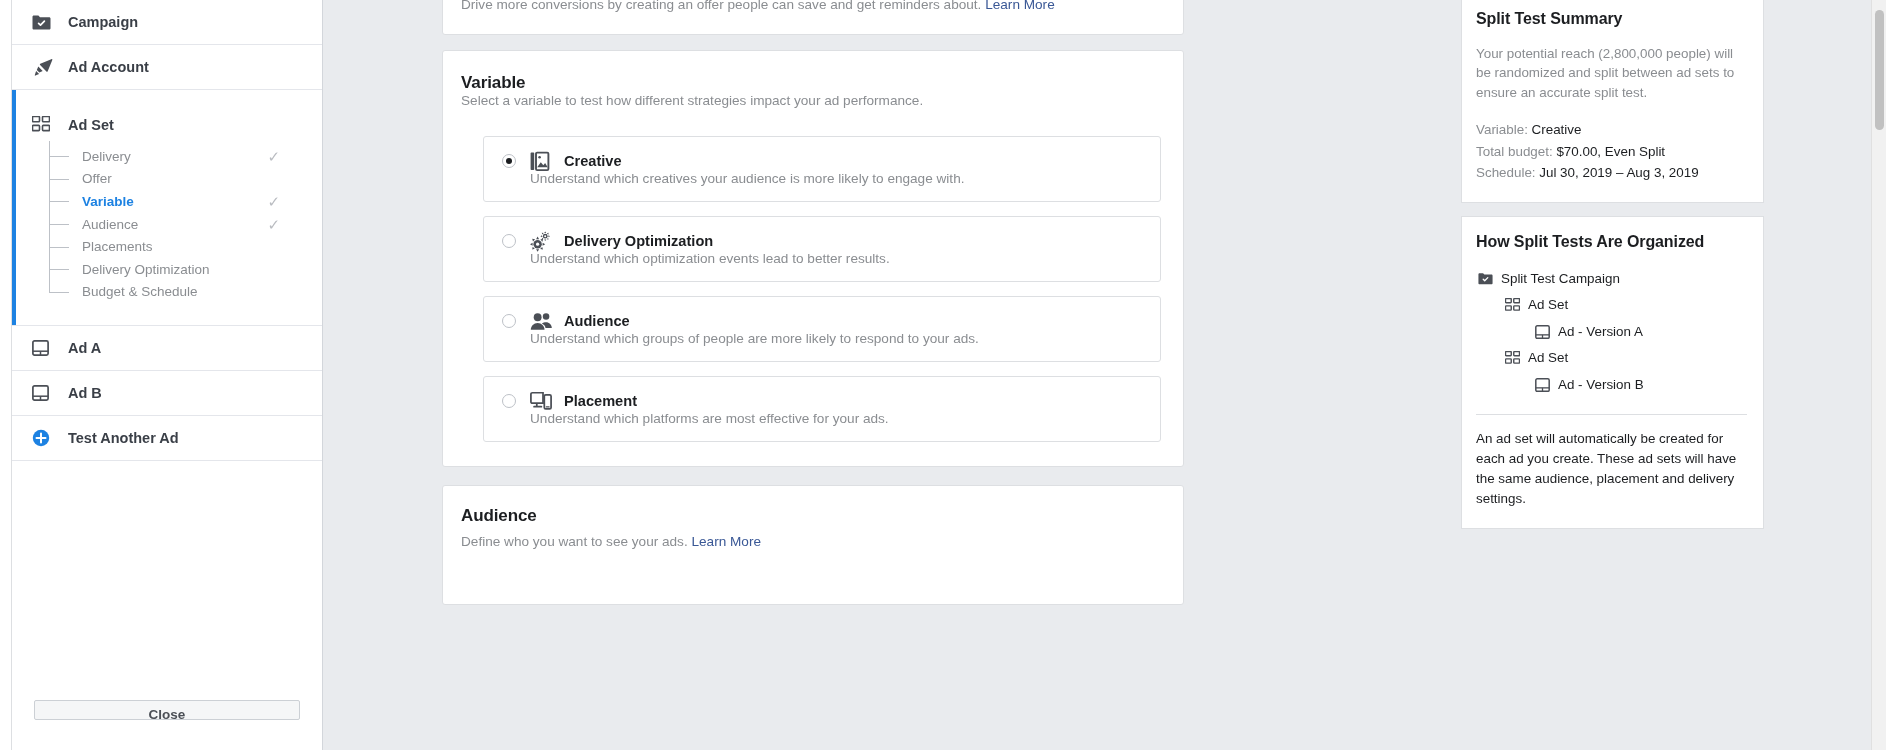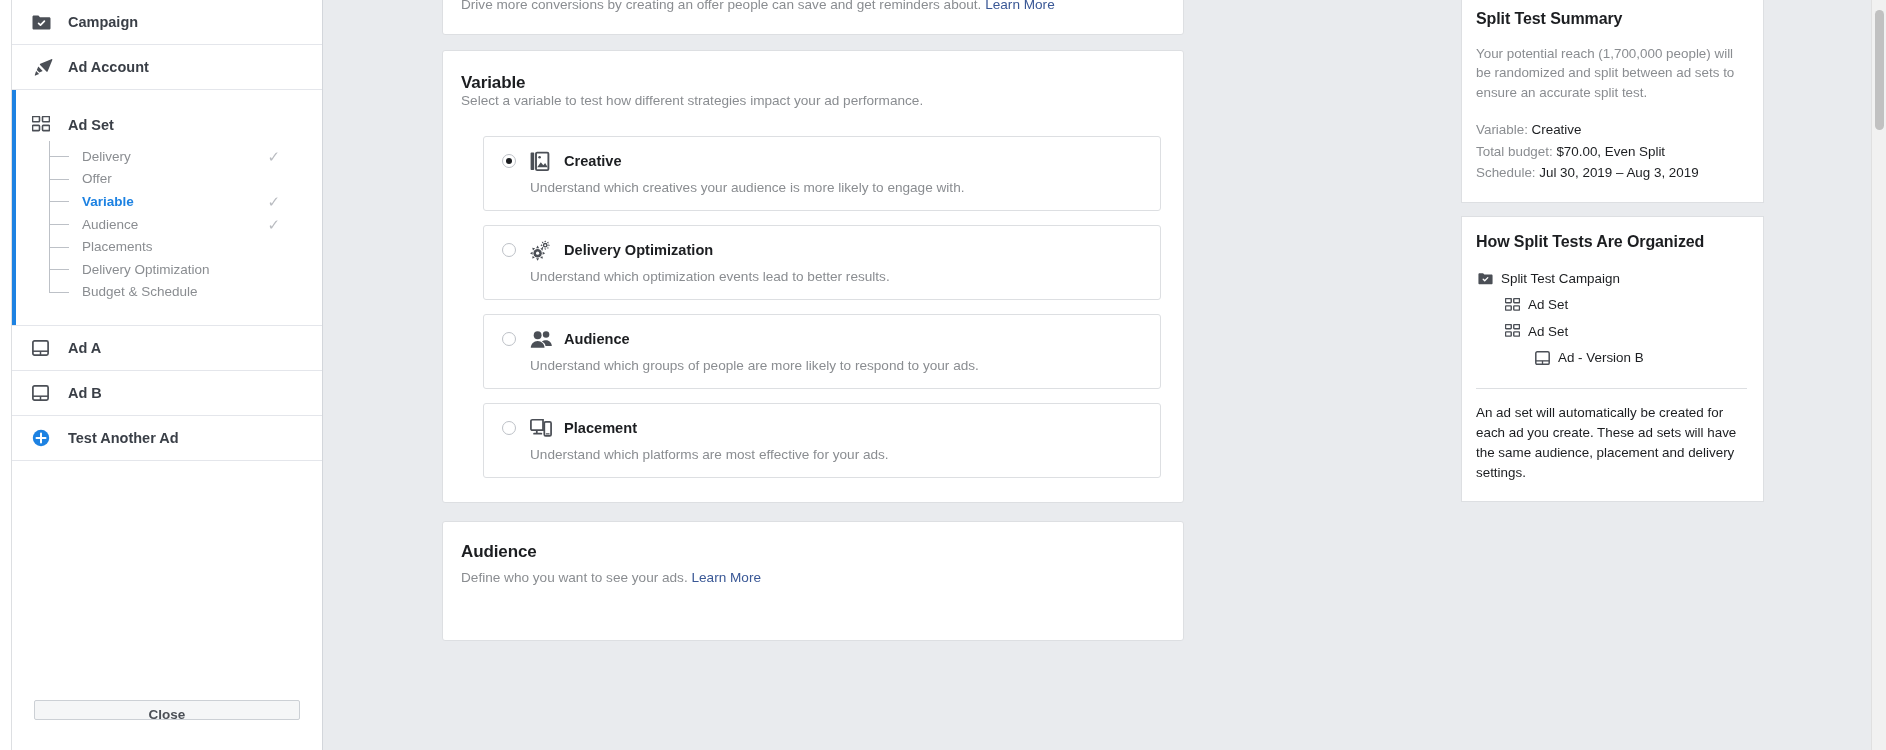--- a/index.html
+++ b/index.html
@@ -243,21 +243,20 @@
     display: flex; align-items: center; justify-content: center;
   }
   .opt-title {
     font-size: 14.6px;
     font-weight: bold;
     color: #1c1e21;
   }
   .opt-desc {
     font-size: 13.6px;
     color: #8a8d91;
-    margin-top: 9px;
     padding-left: 28px;
   }
 
   .card-audience {
     margin-top: 18px;
     padding: 20px 20px 30px 18px;
     min-height: 120px;
   }
   .aud-sub { font-size: 13.6px; color: #8a8d91; margin-top: 8px; }
 
@@ -560,21 +559,21 @@
       </div>
 
     </div>
   </div>
 
   <div class="right-col">
     <div class="right-inner">
 
       <div class="rcard first">
         <div class="rtitle">Split Test Summary</div>
-        <div class="rpara">Your potential reach (1,700,000 people) will be randomized and split between ad sets to ensure an accurate split test.</div>
+        <div class="rpara">Your potential reach (2,800,000 people) will be randomized and split between ad sets to ensure an accurate split test.</div>
         <div class="rlist" id="sumrows">
             <div class="rline"><span>Variable: </span><b>Creative</b></div>
             <div class="rline"><span>Total budget: </span><b>$70.00, Even Split</b></div>
             <div class="rline"><span>Schedule: </span><b>Jul 30, 2019 – Aug 3, 2019</b></div>
           </div>
       </div>
 
       <div class="rcard second">
         <div class="rtitle">How Split Tests Are Organized</div>
         <div class="tree" id="tree">
@@ -591,20 +590,30 @@
               <span class="tico">
                 <svg width="15" height="15" viewBox="0 0 18 18">
                   <rect x="0.6" y="0.6" width="6.9" height="5.1" rx="0.8" fill="none" stroke="#4b4f56" stroke-width="1.7"></rect>
                   <rect x="10.5" y="0.6" width="6.9" height="5.1" rx="0.8" fill="none" stroke="#4b4f56" stroke-width="1.7"></rect>
                   <rect x="0.6" y="9.4" width="6.9" height="5.1" rx="0.8" fill="none" stroke="#4b4f56" stroke-width="1.7"></rect>
                   <rect x="10.5" y="9.4" width="6.9" height="5.1" rx="0.8" fill="none" stroke="#4b4f56" stroke-width="1.7"></rect>
                 </svg>
               </span>
               <span>Ad Set</span>
             </div>
+            <div class="tnode lvl3">
+              <span class="tico">
+                <svg width="15" height="14.1" viewBox="0 0 17 16">
+                  <rect x="0.9" y="0.9" width="15.2" height="14.2" rx="1.6" fill="none" stroke="#4b4f56" stroke-width="1.7"></rect>
+                  <path d="M0.9 11.2h15.2" stroke="#4b4f56" stroke-width="1.5"></path>
+                  <path d="M8.5 11.2v3.9" stroke="#4b4f56" stroke-width="1.5"></path>
+                </svg>
+              </span>
+              <span>Ad - Version A</span>
+            </div>
             <div class="tnode lvl2">
               <span class="tico">
                 <svg width="15" height="15" viewBox="0 0 18 18">
                   <rect x="0.6" y="0.6" width="6.9" height="5.1" rx="0.8" fill="none" stroke="#4b4f56" stroke-width="1.7"></rect>
                   <rect x="10.5" y="0.6" width="6.9" height="5.1" rx="0.8" fill="none" stroke="#4b4f56" stroke-width="1.7"></rect>
                   <rect x="0.6" y="9.4" width="6.9" height="5.1" rx="0.8" fill="none" stroke="#4b4f56" stroke-width="1.7"></rect>
                   <rect x="10.5" y="9.4" width="6.9" height="5.1" rx="0.8" fill="none" stroke="#4b4f56" stroke-width="1.7"></rect>
                 </svg>
               </span>
               <span>Ad Set</span>

